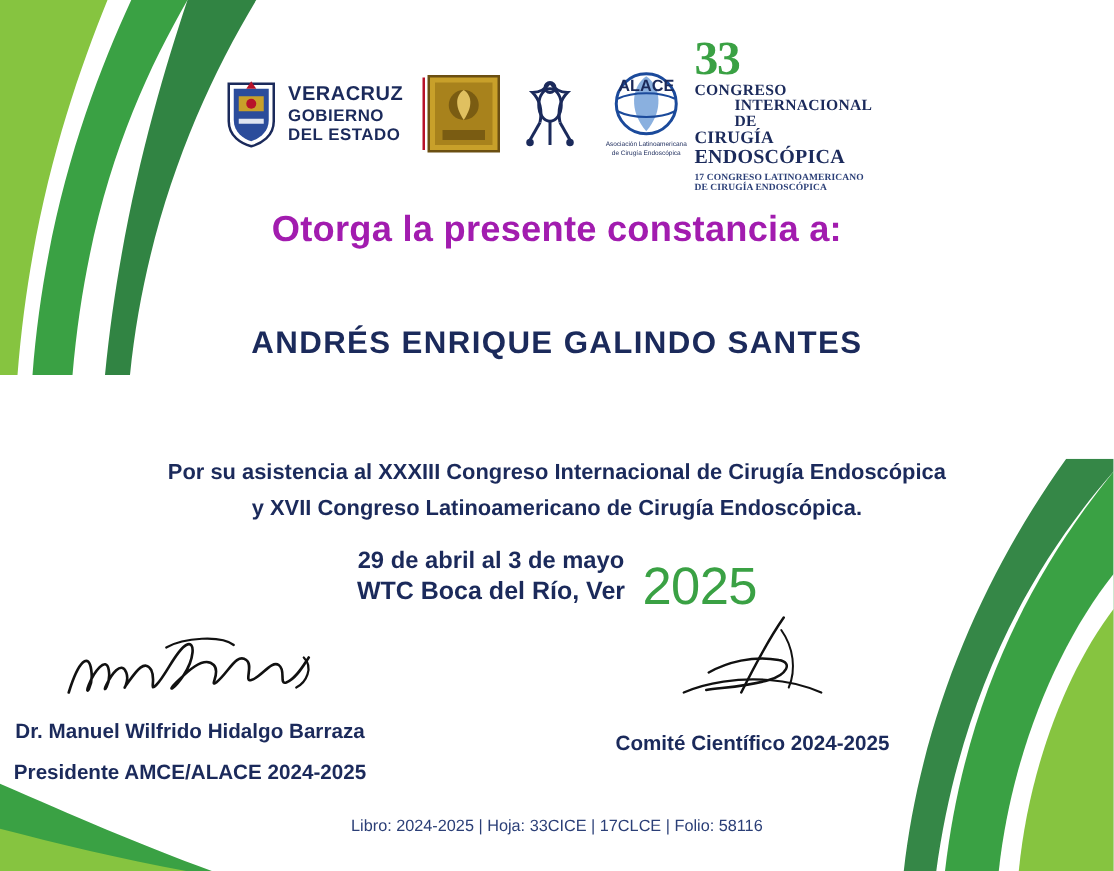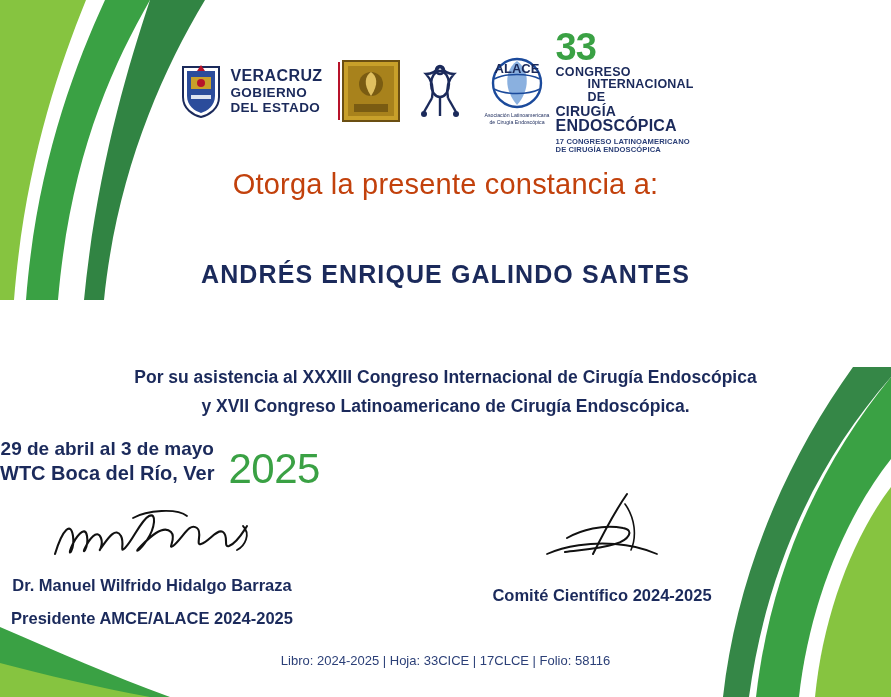--- a/index.html
+++ b/index.html
@@ -75,20 +75,21 @@
   .ssa-logo { width: 62px; height: 66px; }
   .amce-logo { width: 76px; height: 62px; }
   .alace-logo { width: 78px; height: 72px; }
 
   .congress {
     position: relative;
     width: 156px;
     color: #1b2a5b;
     line-height: 1.0;
     margin-left: 0;
+    font-family: Liberation Serif, serif;
   }
   .congress .num {
     font-size: 38px;
     font-weight: bold;
     color: #3aa144;
     letter-spacing: -1px;
     line-height: 0.95;
   }
   .congress .c1 {
     font-size: 12.5px;
@@ -127,22 +128,22 @@
     letter-spacing: 0.1px;
   }
 
   
   .grant-line {
     position: absolute;
     top: 168px;
     width: 891px;
     text-align: center;
     font-size: 29px;
-    font-weight: normal;
-    color: #c2410c;
+    font-weight: bold;
+    color: #a21caf;
     letter-spacing: 0.2px;
   }
   .recipient {
     position: absolute;
     top: 260px;
     width: 891px;
     text-align: center;
     font-size: 25px;
     font-weight: bold;
     color: #1b2a5b;
@@ -157,20 +158,21 @@
     font-size: 17.5px;
     font-weight: bold;
     line-height: 1.65;
   }
   .venue {
     position: absolute;
     top: 437px;
     width: 891px;
     display: flex;
     align-items: flex-end;
+    justify-content: center;
     gap: 14px;
   }
   .venue-lines {
     text-align: center;
     color: #1b2a5b;
     font-weight: bold;
     line-height: 1.25;
   }
   .venue-lines .dates { font-size: 19px; }
   .venue-lines .place { font-size: 20px; }

